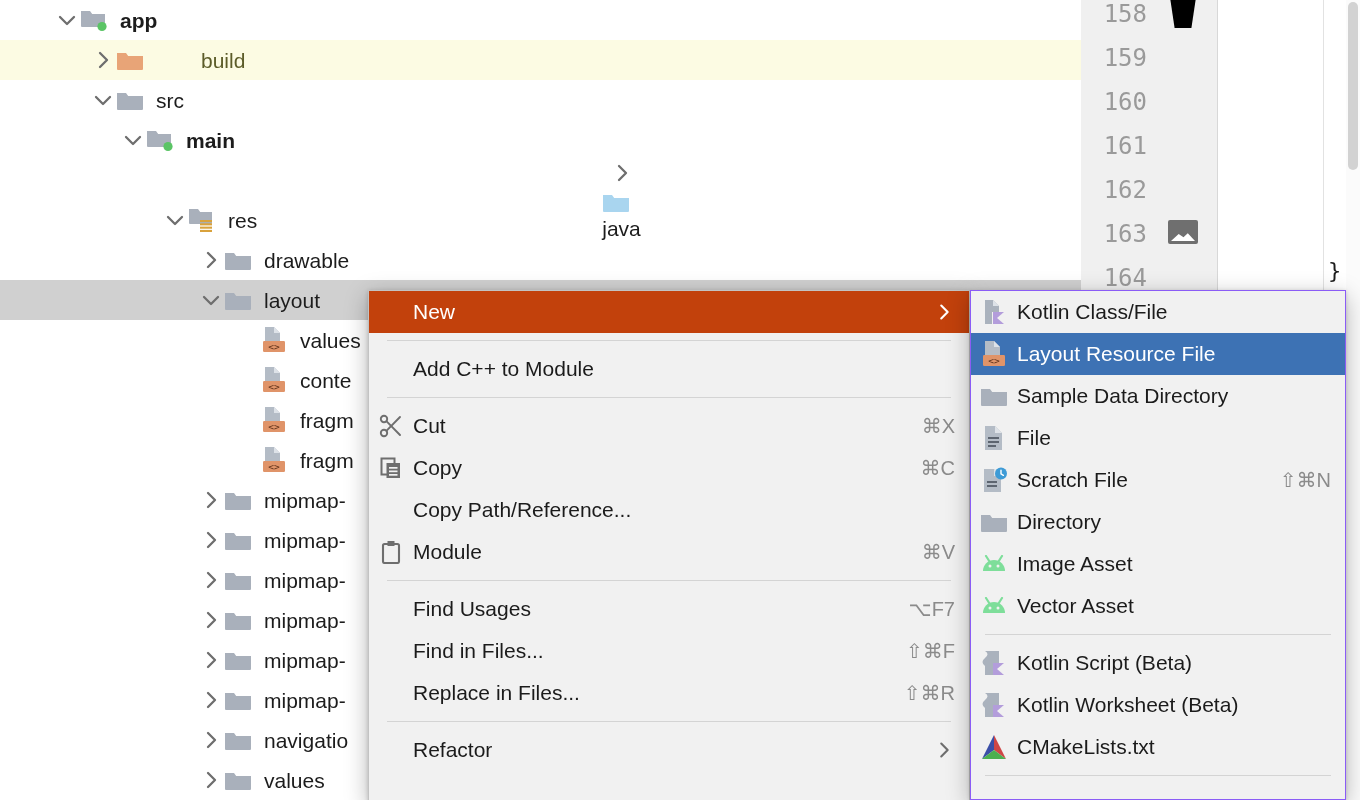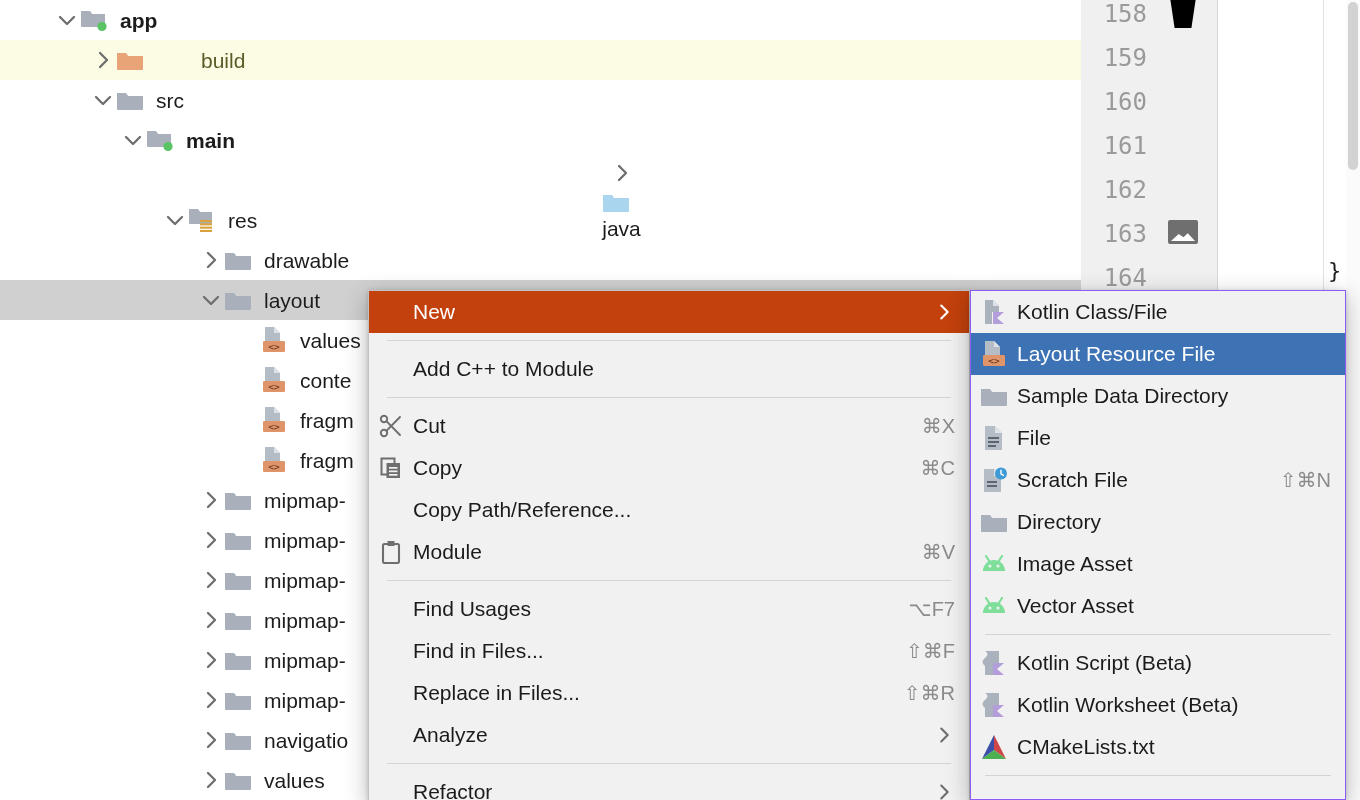--- a/index.html
+++ b/index.html
@@ -486,29 +486,20 @@
       <div class="mi">
         <span class="mico"></span>
         <span class="mlabel">Find in Files...</span>
         <span class="mshort">⇧⌘F</span>
       </div>
       <div class="mi">
         <span class="mico"></span>
         <span class="mlabel">Replace in Files...</span>
         <span class="mshort">⇧⌘R</span>
       </div>
-      <div class="mi">
-        <span class="mico"></span>
-        <span class="mlabel">Analyze</span>
-        <span class="mchev">
-          <svg width="22" height="22" viewBox="0 0 24 24">
-            <path d="M9 5 L16 12 L9 19" fill="none" stroke="#6e6e6e" stroke-width="2.3" stroke-linecap="round" stroke-linejoin="round"></path>
-          </svg>
-        </span>
-      </div>
       <div class="msep"></div>
       <div class="mi">
         <span class="mico"></span>
         <span class="mlabel">Refactor</span>
         <span class="mchev">
           <svg width="22" height="22" viewBox="0 0 24 24">
             <path d="M9 5 L16 12 L9 19" fill="none" stroke="#6e6e6e" stroke-width="2.3" stroke-linecap="round" stroke-linejoin="round"></path>
           </svg>
         </span>
       </div>

